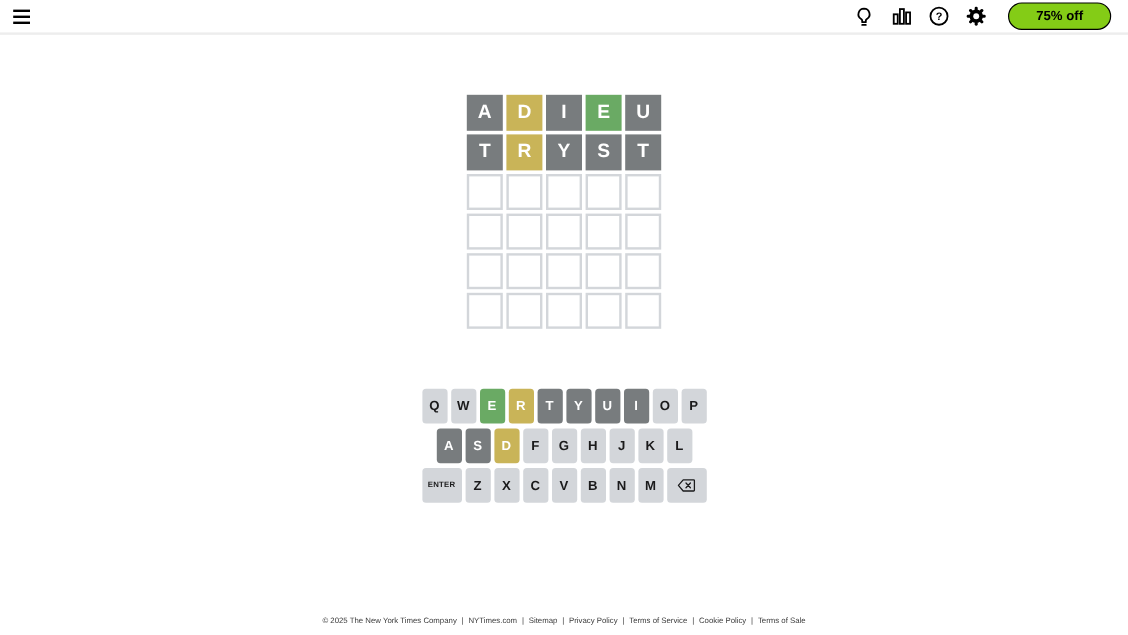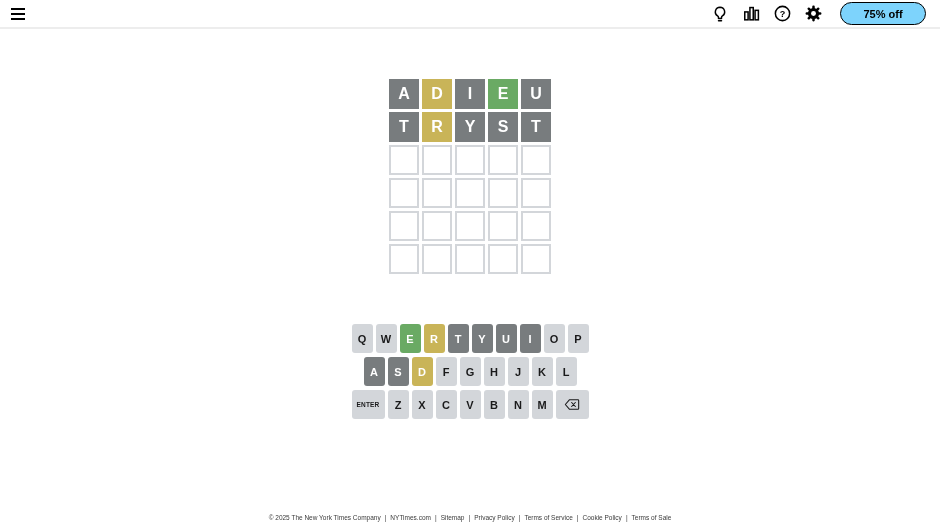--- a/index.html
+++ b/index.html
@@ -20,21 +20,21 @@
     border-bottom: 2px solid #ededed;
     background: #fff;
   }
   .menu-btn { width: 24px; height: 22px; display: flex; flex-direction: column; justify-content: center; gap: 3px; background: none; border: none; padding: 0 0 0 3px; cursor: pointer; }
   .menu-btn .bar { width: 14px; height: 2px; background: #000; }
   .header-right { display: flex; align-items: center; gap: 9px; }
   .icon-btn { width: 22px; height: 22px; display: flex; align-items: center; justify-content: center; background: none; border: none; padding: 0; cursor: pointer; }
   .offer-pill {
     margin-left: 7px; height: 23px; width: 86px;
     border: 1.5px solid #000; border-radius: 20px;
-    background: #7dd3fc; color: #000;
+    background: #84cc16; color: #000;
     font-size: 11px; font-weight: 700; font-family: inherit;
     cursor: pointer; display: flex; align-items: center; justify-content: center;
   }
 
   
   main { flex: 1; display: flex; flex-direction: column; align-items: center; }
   .board { margin-top: 50px; display: flex; flex-direction: column; gap: 3px; }
   .board-row { display: flex; gap: 3px; }
   .tile {
     width: 30px; height: 30px;

